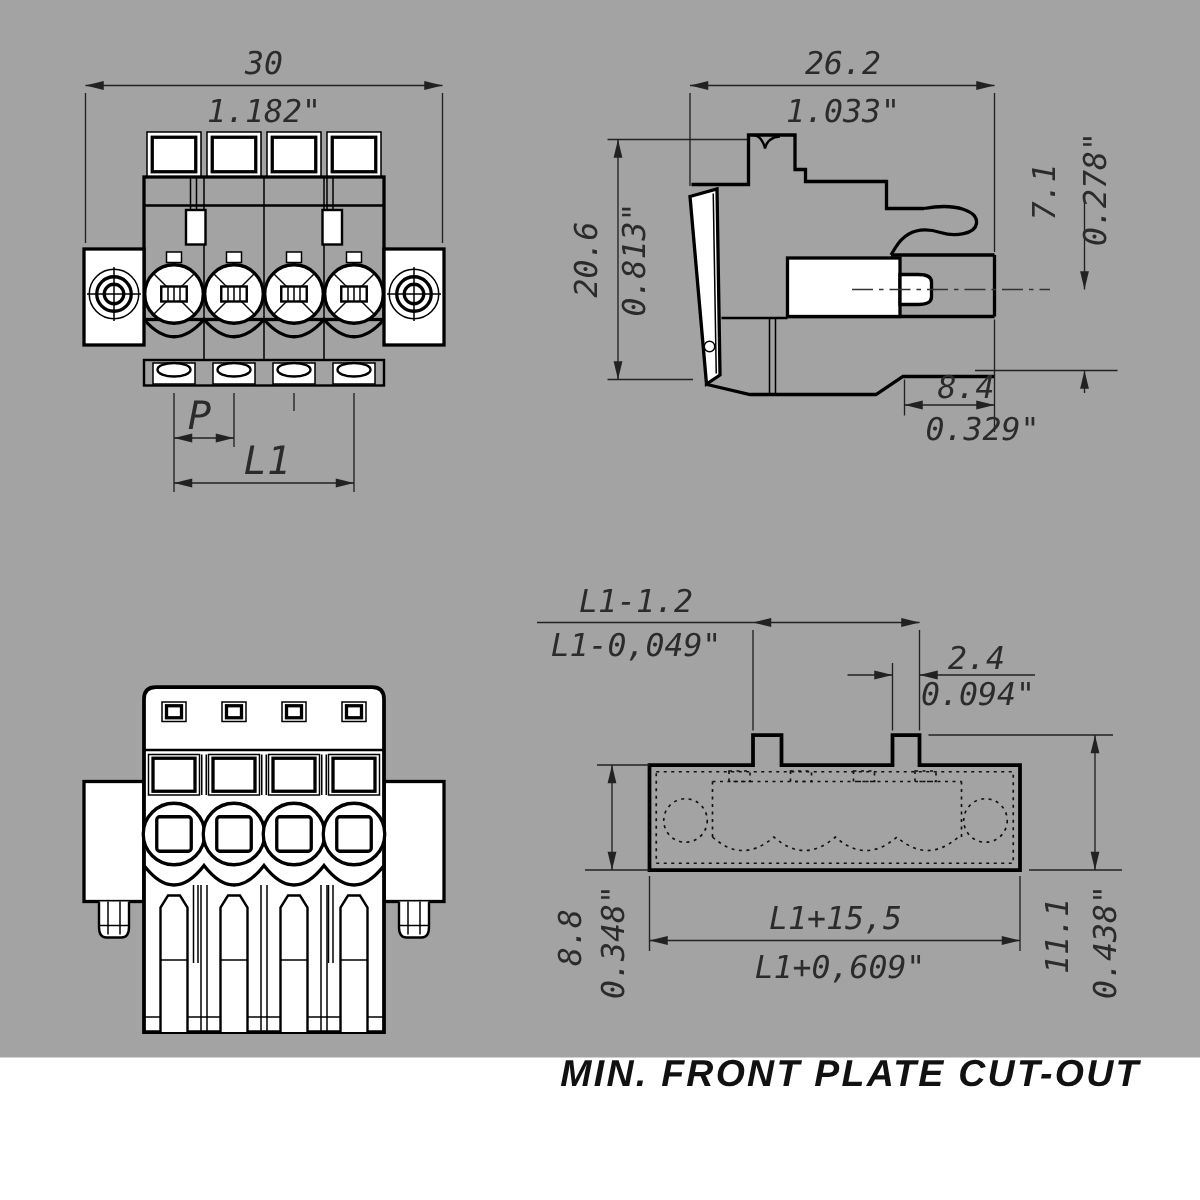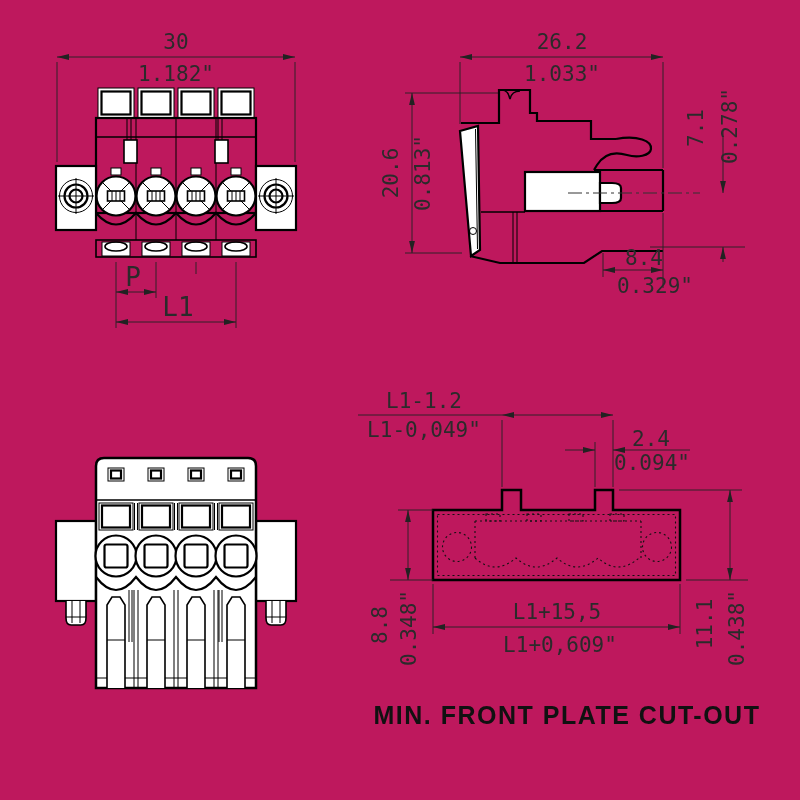--- a/index.html
+++ b/index.html
@@ -1,16 +1,16 @@
 <!DOCTYPE html>
 <html><head>
 <meta charset="utf-8">
 <style>
   html,body{margin:0;padding:0;background:#ffffff;width:800px;height:800px;overflow:hidden;}
-  #canvas{position:relative;width:800px;height:800px;background:#be185d;}
+  #canvas{position:relative;width:800px;height:705px;background:#a3a3a3;font-style:italic;}
   svg{position:absolute;left:0;top:0;}
   text{font-family:"DejaVu Sans Mono","Liberation Mono",monospace;fill:#2b2b2b;}
   .dimtxt{font-size:21px;}
   .biglab{font-size:26px;}
   .caption{font-family:"Liberation Sans","DejaVu Sans",sans-serif;font-weight:bold;font-size:25px;letter-spacing:1.5px;fill:#111111;}
   .thick{stroke:#000;stroke-width:2.2;fill:none;}
   .thick25{stroke:#000;stroke-width:2.5;fill:none;}
   .med{stroke:#000;stroke-width:1.6;fill:none;}
   .thin{stroke:#000;stroke-width:1;fill:none;}
   .dim{stroke:#222;stroke-width:0.9;fill:none;}

